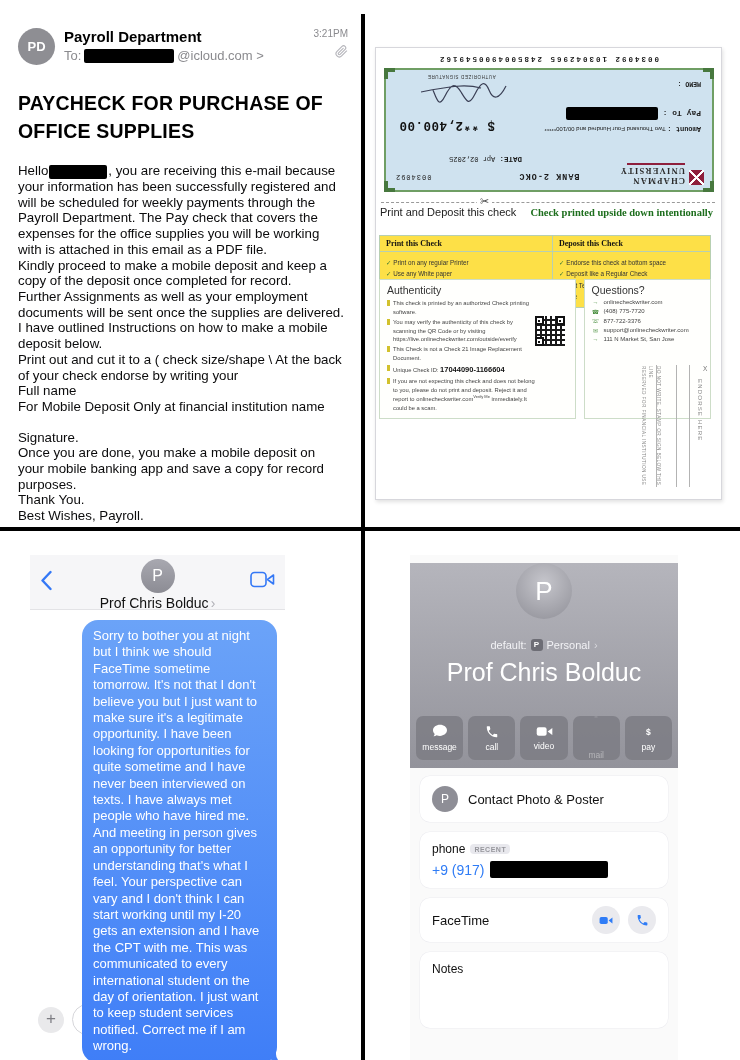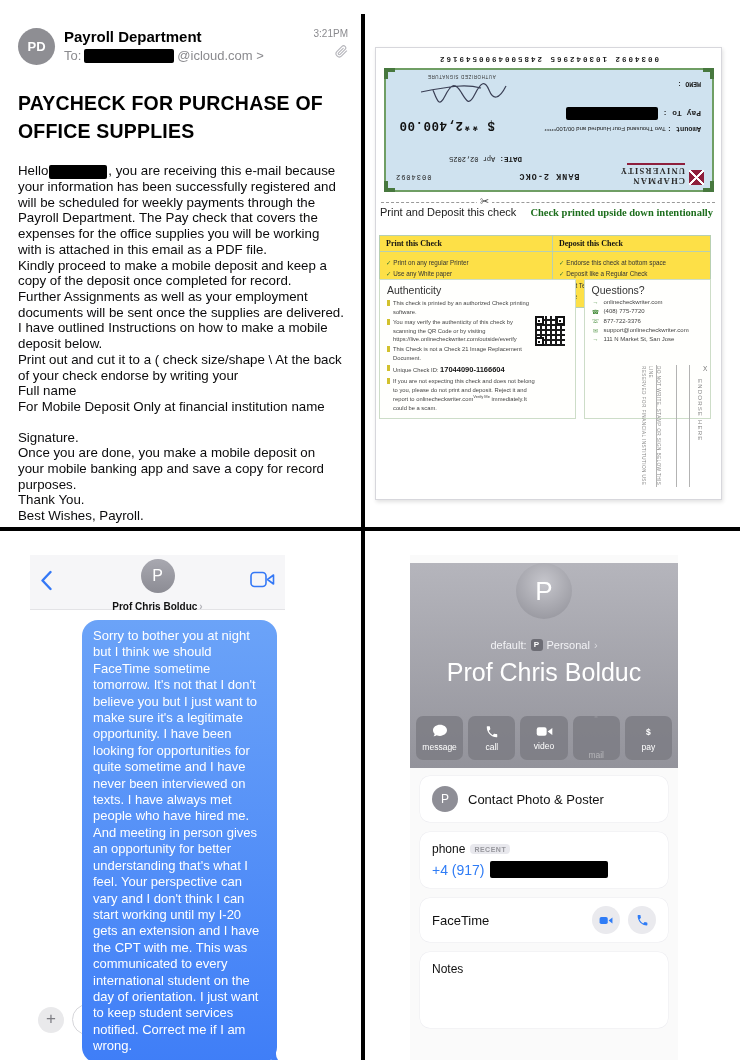--- a/index.html
+++ b/index.html
@@ -112,21 +112,21 @@
   .endorse-txt { position:absolute; left:321px; top:331px; writing-mode:vertical-rl;
                  font-size:6px; letter-spacing:1.2px; color:#8a8a8a; }
 
   
   #q-msg { position:absolute; left:30px; top:555px; width:255px; height:500px; background:#fff; }
   .ms-header { position:relative; height:55px; background:#f6f6f8; border-bottom:1px solid #e3e3e6; }
   .ms-back { position:absolute; left:10px; top:15px; cursor:pointer; }
   .ms-center { position:absolute; left:0; right:0; top:4px; text-align:center; }
   .ms-avatar { width:34px; height:34px; border-radius:50%; margin:0 auto;
                background:linear-gradient(#a8a8b0,#8c8c94); color:#fff; font-size:16px; line-height:34px; }
-  .ms-name-row { font-size:10px; color:#111; margin-top:8px;font-weight:bold; }
+  .ms-name-row { font-size:14px; color:#111; margin-top:2px; }
   .ms-chev { color:#b0b0b6; margin-left:2px; }
   .ms-video { position:absolute; right:10px; top:16px; cursor:pointer; }
   .ms-chat { padding:10px 8px 0; }
   .ms-bubble-wrap { position:relative; margin-left:44px; }
   .ms-bubble { position:relative; z-index:2; background:linear-gradient(180deg,#6ba3f8 0%, #3f7ef7 100%);
                color:#fff; font-size:13px; line-height:16.4px; padding:8px 11px; border-radius:16px; }
   .ms-tail { position:absolute; right:-4px; bottom:0; width:14px; height:18px; background:#3f7ef7;
              border-bottom-left-radius:16px 14px; z-index:1; }
   .ms-tail2 { position:absolute; right:-9px; bottom:-1px; width:10px; height:20px; background:#fff;
               border-bottom-left-radius:12px; z-index:1; }
@@ -427,21 +427,21 @@
       <div class="ct-card ct-row1">
         <div class="ct-mini-avatar">P</div>
         <span>Contact Photo &amp; Poster</span>
       </div>
       <div class="ct-card">
         <div class="ct-phone-label">
           <span>phone</span>
           <span class="ct-recent">RECENT</span>
         </div>
         <div class="ct-phone-val">
-          <span>+4 (917)</span>
+          <span>+9 (917)</span>
           <span class="redact"></span>
         </div>
       </div>
       <div class="ct-card ct-ft">
         <span>FaceTime</span>
         <div class="ct-ft-btns">
           <div class="ct-ft-btn">
             <svg width="14" height="11" viewBox="0 0 24 18">
                 <rect x="1" y="3" width="14" height="12" rx="3" fill="#2f7cf6"></rect>
                 <path d="M16.5 9l6.5-5v10l-6.5-5z" fill="#2f7cf6"></path>

